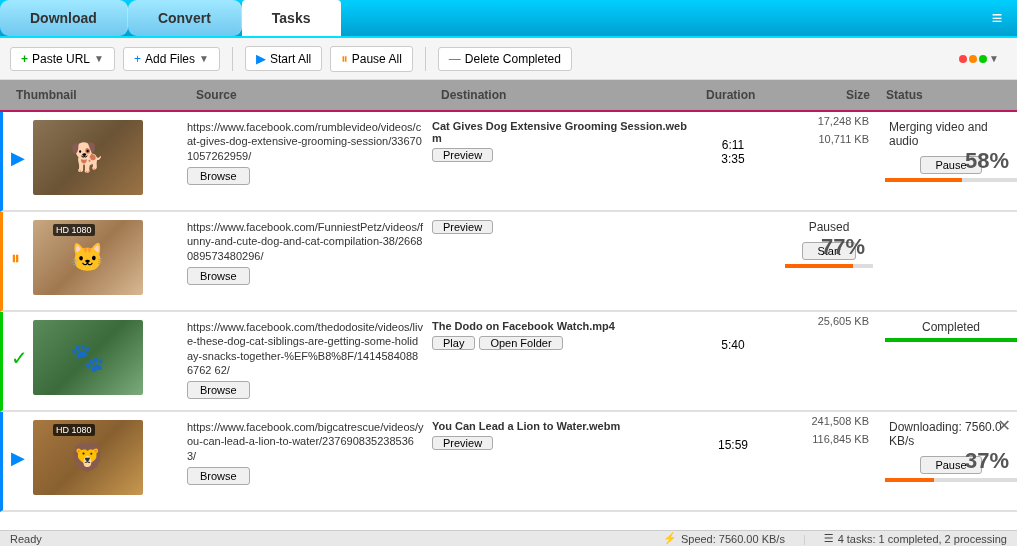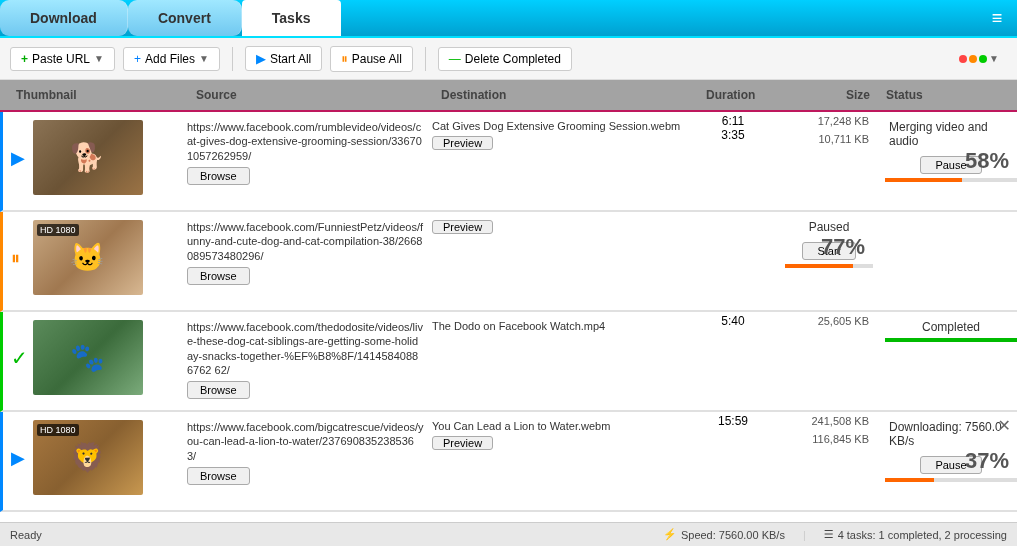--- a/index.html
+++ b/index.html
@@ -119,21 +119,21 @@
       background: #888;
       border-radius: 2px;
       margin-left: 22px;
       overflow: hidden;
       position: relative;
       flex-shrink: 0;
     }
     .thumb-badge {
       position: absolute;
       top: 4px;
-      left: 4px;
+      left: 20px;
       background: rgba(0,0,0,0.7);
       color: white;
       font-size: 9px;
       padding: 1px 3px;
       border-radius: 2px;
     }
     .thumb-inner {
       width: 100%;
       height: 100%;
       display: flex;
@@ -149,32 +149,32 @@
       padding: 2px 12px;
       border: 1px solid #aaa;
       border-radius: 3px;
       background: #f0f0f0;
       cursor: pointer;
       font-size: 11px;
       width: fit-content;
     }
 
     .dest-cell { padding: 8px 4px; display: flex; flex-direction: column; gap: 4px; }
-    .dest-file { font-size: 11px; color: #333; word-break: break-all; }
+    .dest-file { font-size: 11px; color: #333; word-break: break-all; font-weight: bold; }
     .action-btns { display: flex; gap: 4px; flex-wrap: wrap; }
     .action-btn {
       padding: 0 10px;
       border: 1px solid #aaa;
       border-radius: 3px;
       background: #f0f0f0;
       cursor: pointer;
       font-size: 11px;
     }
 
-    .duration-cell { padding: 2px 4px; text-align: center; font-size: 12px; }
+    .duration-cell { padding: 26px 4px; text-align: center; font-size: 12px; }
 
     .size-cell { padding: 1px 4px; text-align: right; font-size: 11px; color: #555; line-height: 1.6; }
 
     .status-cell {
       padding: 8px 4px;
       display: flex;
       flex-direction: column;
       align-items: center;
       gap: 4px;
       position: relative;
@@ -220,21 +220,21 @@
     
     .status-bar {
       display: flex;
       align-items: center;
       padding: 4px 10px;
       background: #e8e8e8;
       border-top: 1px solid #ccc;
       font-size: 11px;
       color: #444;
       gap: 8px;
-      height: 24px;
+      height: 16px;
     }
     .status-bar .ready { flex: 0 0 auto; }
     .status-bar .spacer { flex: 1; }
     .status-bar .speed { display: flex; align-items: center; gap: 4px; }
     .status-bar .tasks-info { display: flex; align-items: center; gap: 4px; }
 
     
     .thumb-dog { background: linear-gradient(135deg, #8B7355 0%, #6B5335 50%, #9B7345 100%); }
     .thumb-cat { background: linear-gradient(135deg, #C8A882 0%, #A07850 50%, #D8B892 100%); }
     .thumb-dodo { background: linear-gradient(135deg, #5B8B5B 0%, #3B6B3B 50%, #7BAB7B 100%); }
@@ -374,20 +374,24 @@
       <div class="thumb-img thumb-dodo">
         <div class="thumb-inner">🐾</div>
       </div>
     </div>
     <div class="source-cell">
       <div class="source-url">https://www.facebook.com/thedodosite/videos/live-these-dog-cat-siblings-are-getting-some-holiday-snacks-together-%EF%B8%8F/14145840886762 62/</div>
       <button class="browse-btn">Browse</button>
     </div>
     <div class="dest-cell">
       <div class="dest-file">The Dodo on Facebook Watch.mp4</div>
+      <div class="action-btns">
+        <button class="action-btn">Play</button>
+        <button class="action-btn">Open Folder</button>
+      </div>
     </div>
     <div class="duration-cell">
       <div>5:40</div>
     </div>
     <div class="size-cell">
       <div>25,605 KB</div>
     </div>
     <div class="status-cell">
       <div class="status-text">Completed</div>
       <div class="progress-bar-container">

